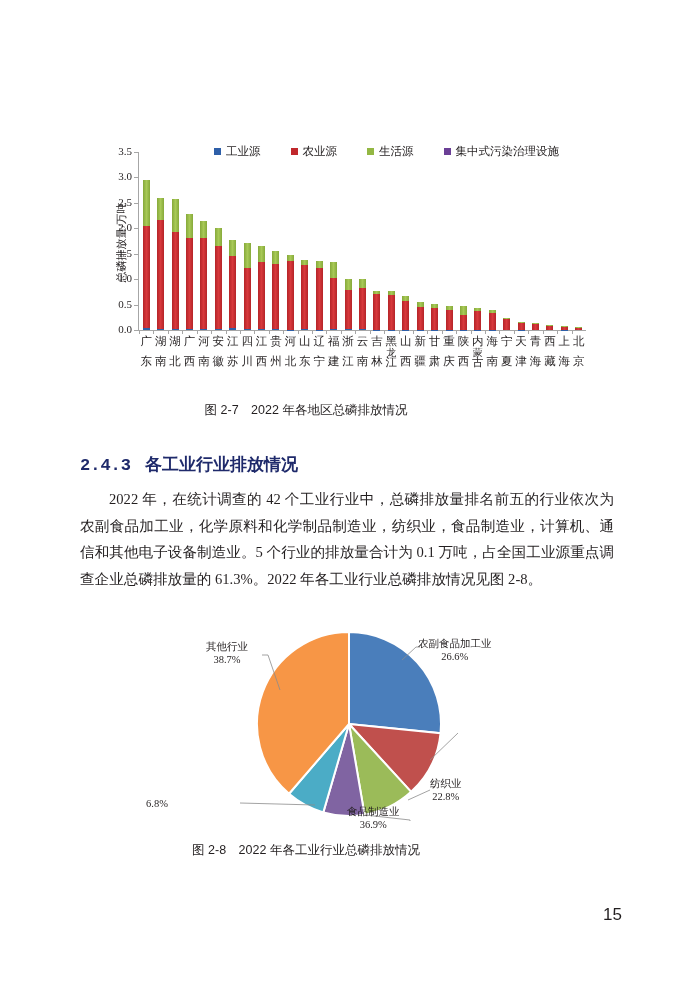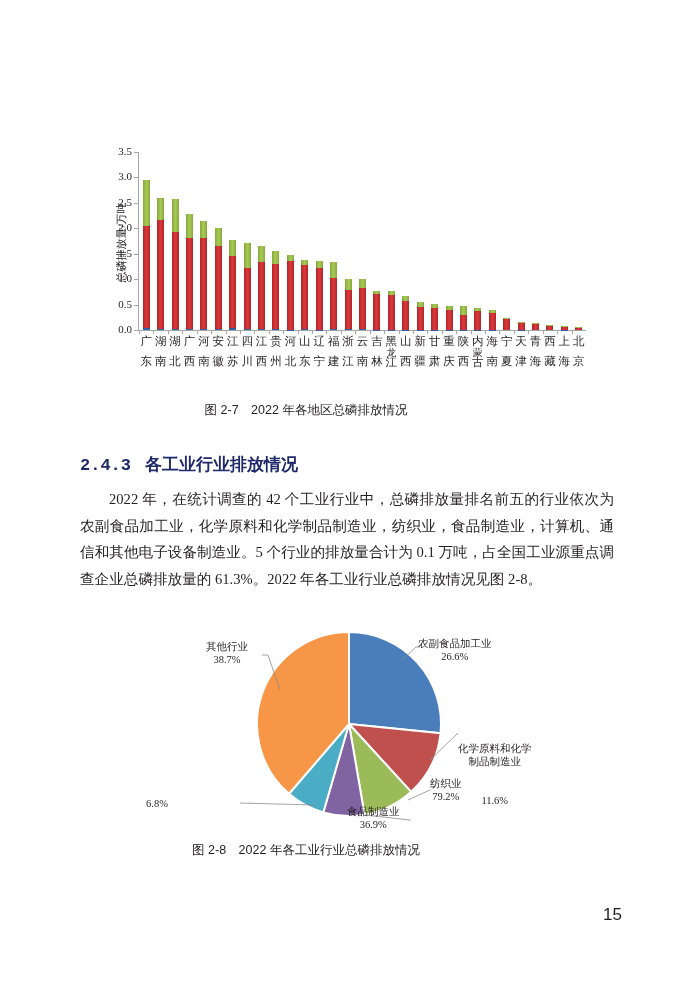--- a/index.html
+++ b/index.html
@@ -32,20 +32,38 @@
           text-indent:29px; text-align:justify; }
   #pie-chart { position:absolute; left:140px; top:615px; width:460px; height:220px; }
   .pie-label { position:absolute; font-size:10.5px; text-align:center; line-height:13px; white-space:nowrap; }
   .page-number { position:absolute; left:603px; top:905px; font-family:"Liberation Sans","DejaVu Sans",sans-serif;
                  font-size:17px; }
 </style>
 </head>
 <body>
 
 <div id="bar-chart">
+  <div class="legend" id="legend">
+      <div class="legend-item">
+        <span class="legend-swatch" style="background: rgb(46, 95, 168);"></span>
+        <span>工业源</span>
+      </div>
+      <div class="legend-item">
+        <span class="legend-swatch" style="background: rgb(192, 40, 44);"></span>
+        <span>农业源</span>
+      </div>
+      <div class="legend-item">
+        <span class="legend-swatch" style="background: rgb(147, 183, 67);"></span>
+        <span>生活源</span>
+      </div>
+      <div class="legend-item">
+        <span class="legend-swatch" style="background: rgb(107, 63, 150);"></span>
+        <span>集中式污染治理设施</span>
+      </div>
+    </div>
   <div class="y-axis-label">总磷排放量/万吨</div>
   <div id="yticks">
       <div class="y-tick" style="top: 183px;">0.0</div>
       <div class="ytickmark" style="top: 190px;"></div>
       <div class="y-tick" style="top: 157.571px;">0.5</div>
       <div class="ytickmark" style="top: 164.571px;"></div>
       <div class="y-tick" style="top: 132.143px; font-family: Liberation Serif, serif;">1.0</div>
       <div class="ytickmark" style="top: 139.143px;"></div>
       <div class="y-tick" style="top: 106.714px;">1.5</div>
       <div class="ytickmark" style="top: 113.714px;"></div>
@@ -393,28 +411,23 @@
       <polyline points="290,145 318,118" fill="none" stroke="#8c8c8c" stroke-width="0.8"></polyline>
       <polyline points="268,185 290,175" fill="none" stroke="#8c8c8c" stroke-width="0.8"></polyline>
       <polyline points="225,200 270,205 270,206" fill="none" stroke="#8c8c8c" stroke-width="0.8"></polyline>
       <polyline points="175,190 100,188" fill="none" stroke="#8c8c8c" stroke-width="0.8"></polyline>
       <polyline points="140,75 128,40 122,40" fill="none" stroke="#8c8c8c" stroke-width="0.8"></polyline>
     </svg>
   <div class="pie-label" style="left:278px;top:22px;">
     <div>农副食品加工业</div>
     <div>26.6%</div>
   </div>
-  <div class="pie-label" style="left:318px;top:101px;white-space:pre;">
-    <div>化学原料和化学
-制品制造业</div>
-    <div>11.6%</div>
-  </div>
   <div class="pie-label" style="left:290px;top:162px;">
     <div>纺织业</div>
-    <div>79.2%</div>
+    <div>22.8%</div>
   </div>
   <div class="pie-label" style="left:207px;top:190px;">
     <div>食品制造业</div>
     <div>36.9%</div>
   </div>
   <div class="pie-label" style="left:6px;top:156px;white-space:pre;">
     <div>6.8%</div>
   </div>
   <div class="pie-label" style="left:66px;top:25px;">
     <div>其他行业</div>

